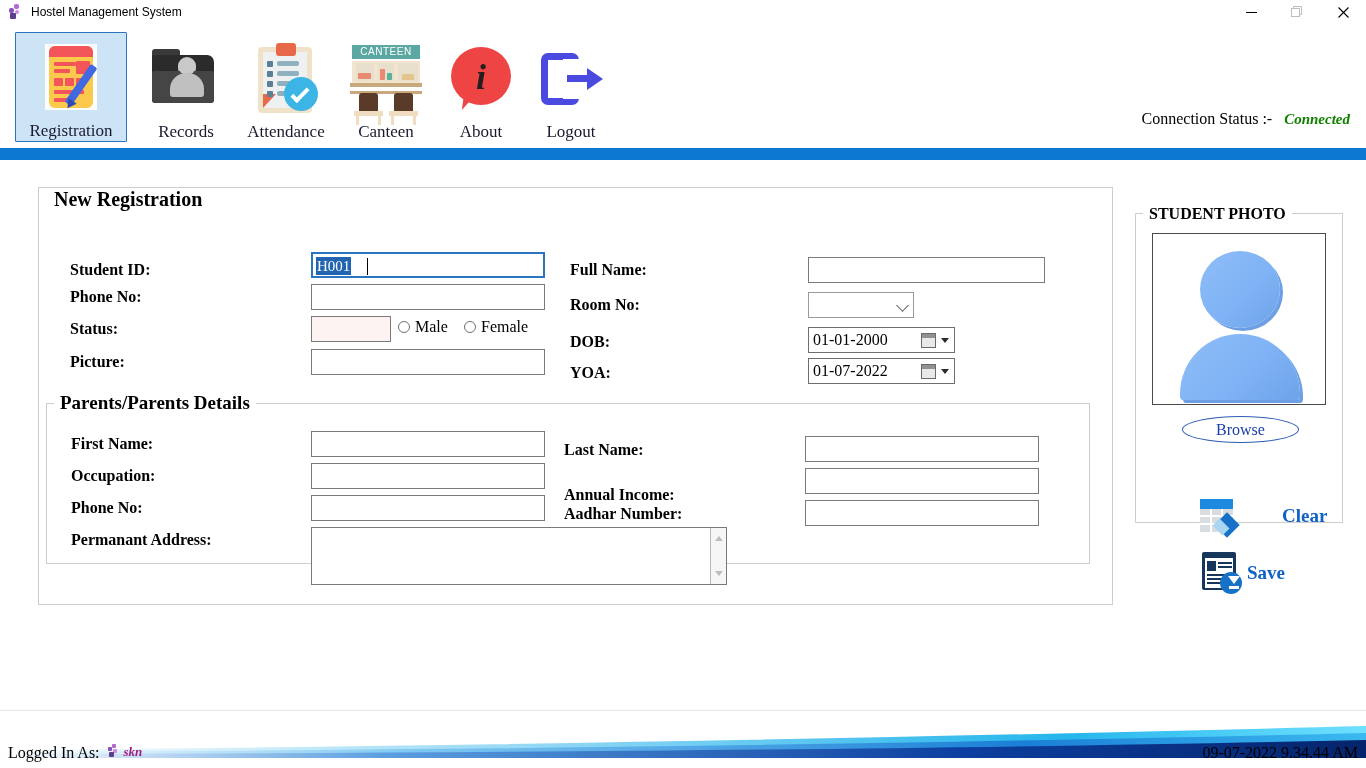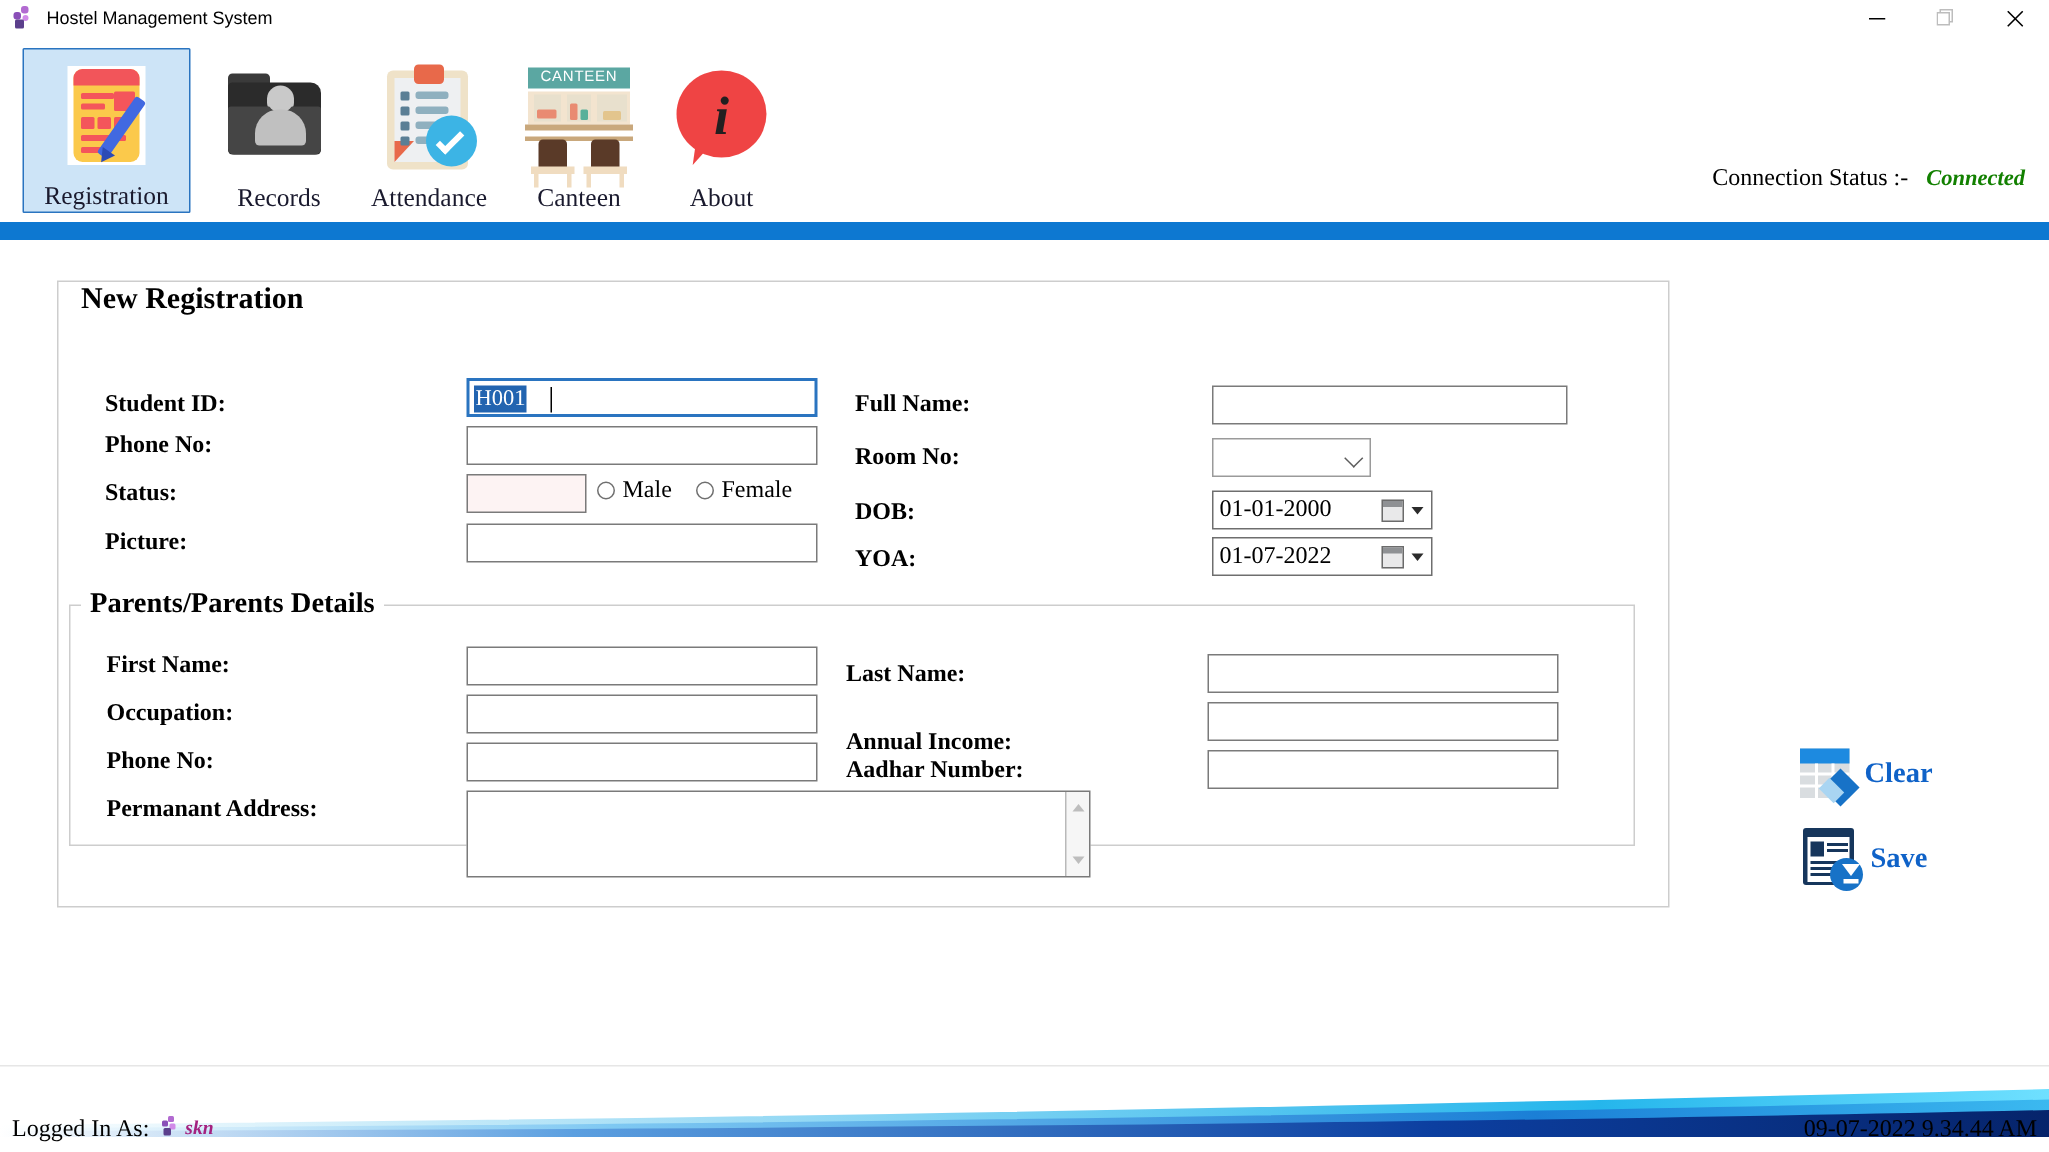--- a/index.html
+++ b/index.html
@@ -382,20 +382,29 @@
 
   <div class="tool" style="left:425px;">
     <div class="ico">
       <div class="ab-tail"></div>
       <div class="ab-bub"></div>
       <div class="ab-i">i</div>
     </div>
     <div class="lbl">About</div>
   </div>
 
+  <div class="tool" style="left:515px;">
+    <div class="ico">
+      <div class="lo-box"></div>
+      <div class="lo-cut"></div>
+      <div class="lo-bar"></div>
+      <div class="lo-arw"></div>
+    </div>
+    <div class="lbl">Logout</div>
+  </div>
 
   <div id="conn">
     <span>Connection Status :-</span><span class="val">Connected</span>
   </div>
 </div>
 
 <div id="divider"></div>
 
 <div id="content">
 
@@ -462,22 +471,33 @@
   </div>
 
   <div class="flabel" style="left:564px; top:281px;">Last Name:</div>
   <div class="flabel" style="left:564px; top:326px;">Annual Income:</div>
   <div class="flabel" style="left:564px; top:345px;">Aadhar Number:</div>
 
   <div class="tb" style="left:805px; top:276px; width:234px;"></div>
   <div class="tb" style="left:805px; top:308px; width:234px;"></div>
   <div class="tb" style="left:805px; top:340px; width:234px;"></div>
 
-
-  <div class="act" style="left:1200px; top:335px;">
+  <div id="photo-panel">
+    <div class="fieldset" style="left:0; top:12px; width:208px; height:310px;"></div>
+    <div class="legend" style="left:8px; top:4px; font-size:16px;">STUDENT PHOTO</div>
+    <div id="photo-box">
+      <div class="av-head"></div>
+      <div class="av-body"></div>
+    </div>
+    <div id="browse-btn">
+      <span>Browse</span>
+    </div>
+  </div>
+
+  <div class="act" style="left:1200px; top:335px;gap:39px;">
     <div style="position:relative;width:40px;height:42px;">
       <div class="clr-grid"></div>
       <div class="clr-hdr"></div>
       <div class="clr-v" style="left:10px;top:14px;width:2px;height:23px;"></div>
       <div class="clr-v" style="left:21px;top:14px;width:2px;height:23px;"></div>
       <div class="clr-v" style="left:0;top:20px;width:33px;height:2px;"></div>
       <div class="clr-v" style="left:0;top:28px;width:33px;height:2px;"></div>
       <div class="clr-dia"></div>
       <div class="clr-dia2"></div>
     </div>

